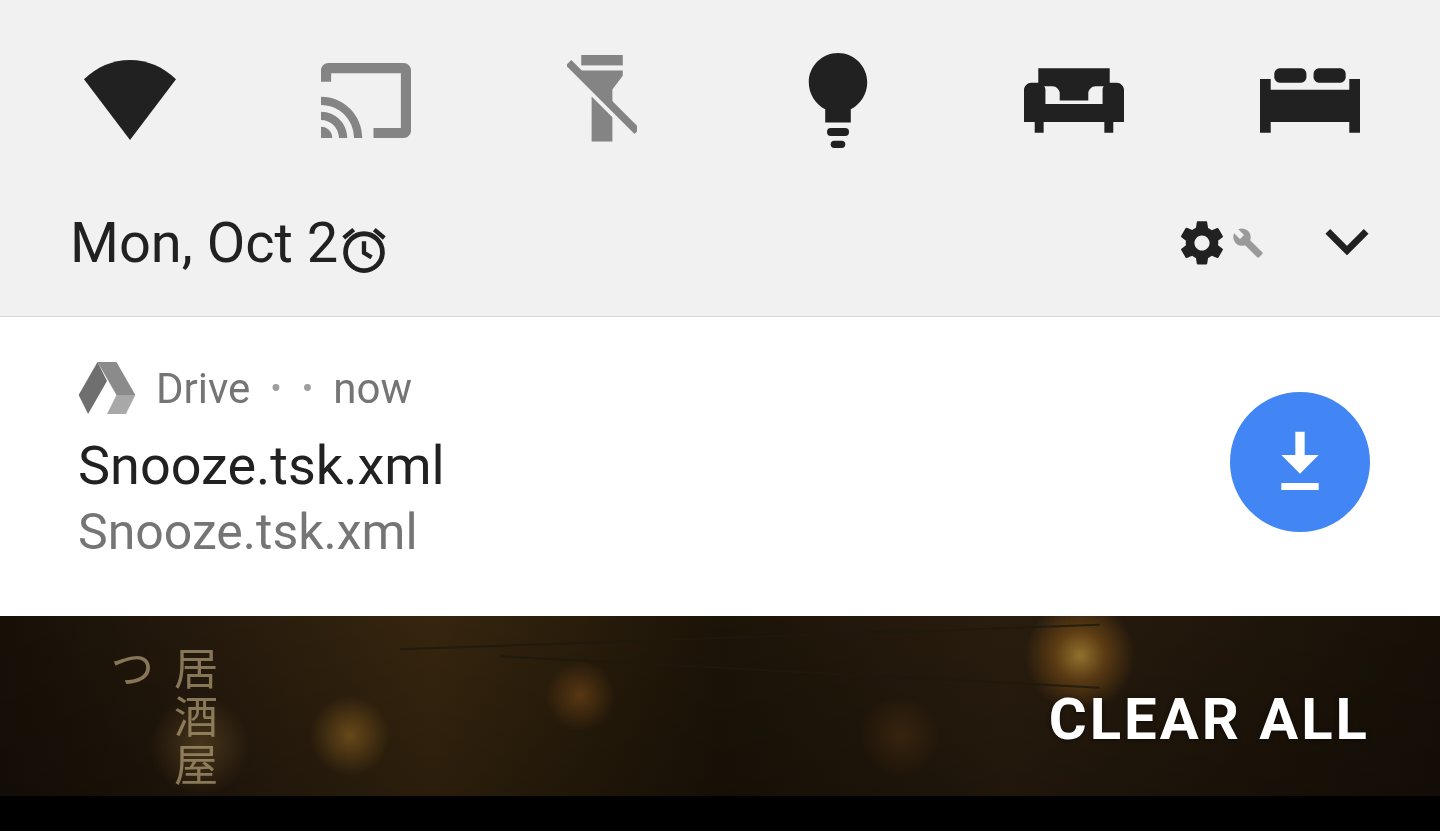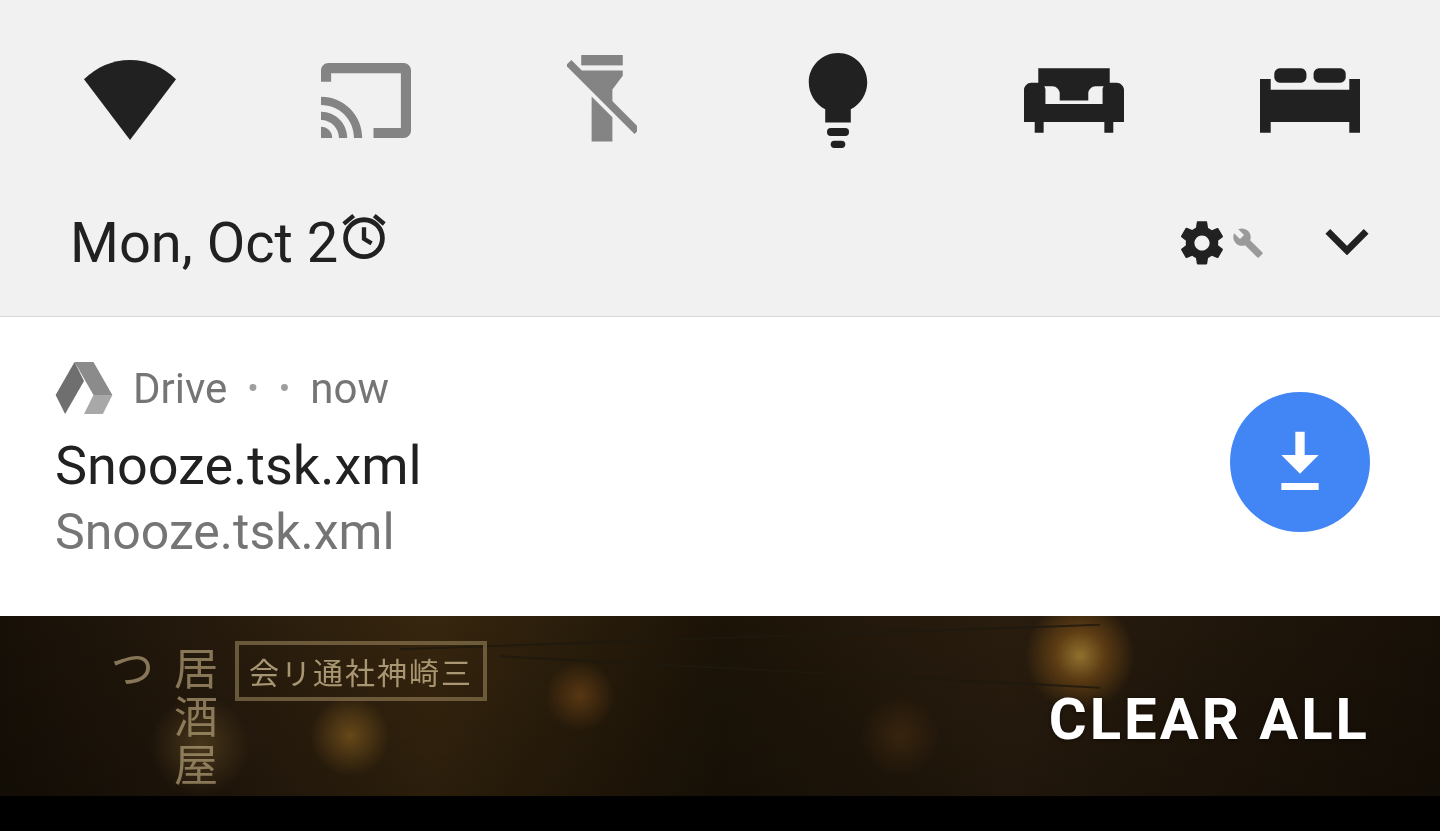--- a/index.html
+++ b/index.html
@@ -27,21 +27,21 @@
   }
   
   .qs-footer {
     display: flex;
     align-items: center;
     padding: 20px 70px 40px 70px;
   }
   
   .date-area {
     display: flex;
-    align-items: flex-start;
+    align-items: flex-end;
     flex: 1;
   }
   
   .date-text {
     font-size: 56px;
     font-weight: 400;
     color: #212121;
   }
   
   .footer-icons {
@@ -57,21 +57,21 @@
   }
   
   .notification {
     background: #fff;
     border-top: 1px solid #d8d8d8;
     padding: 45px 70px 55px 55px;
     display: flex;
     align-items: center;
   }
   
-  .notif-left { flex: 1; }
+  .notif-left { flex: 1; margin-left: 23px; }
   
   .notif-header {
     display: flex;
     align-items: center;
     gap: 20px;
     font-size: 42px;
     color: #757575;
     margin-bottom: 20px;
   }
   
@@ -283,15 +283,14 @@
       <path fill="#fff" d="M10 0 H14 V10 H20 L12 18 L4 10 H10 Z"></path>
       <rect fill="#fff" x="4" y="22" width="16" height="3"></rect>
     </svg>
   </div>
 </div>
 
 <div class="wallpaper">
   <div class="wire" style="top:20px; left:400px; width:700px; transform:rotate(-2deg)"></div>
   <div class="wire" style="top:55px; left:500px; width:600px; transform:rotate(3deg)"></div>
   <div class="sign sign-vert">居酒屋つ</div>
-  <div class="sign-box">会リ通社神崎三</div>
   <div class="clear-all">CLEAR ALL</div>
 </div>
 
 </body></html>

